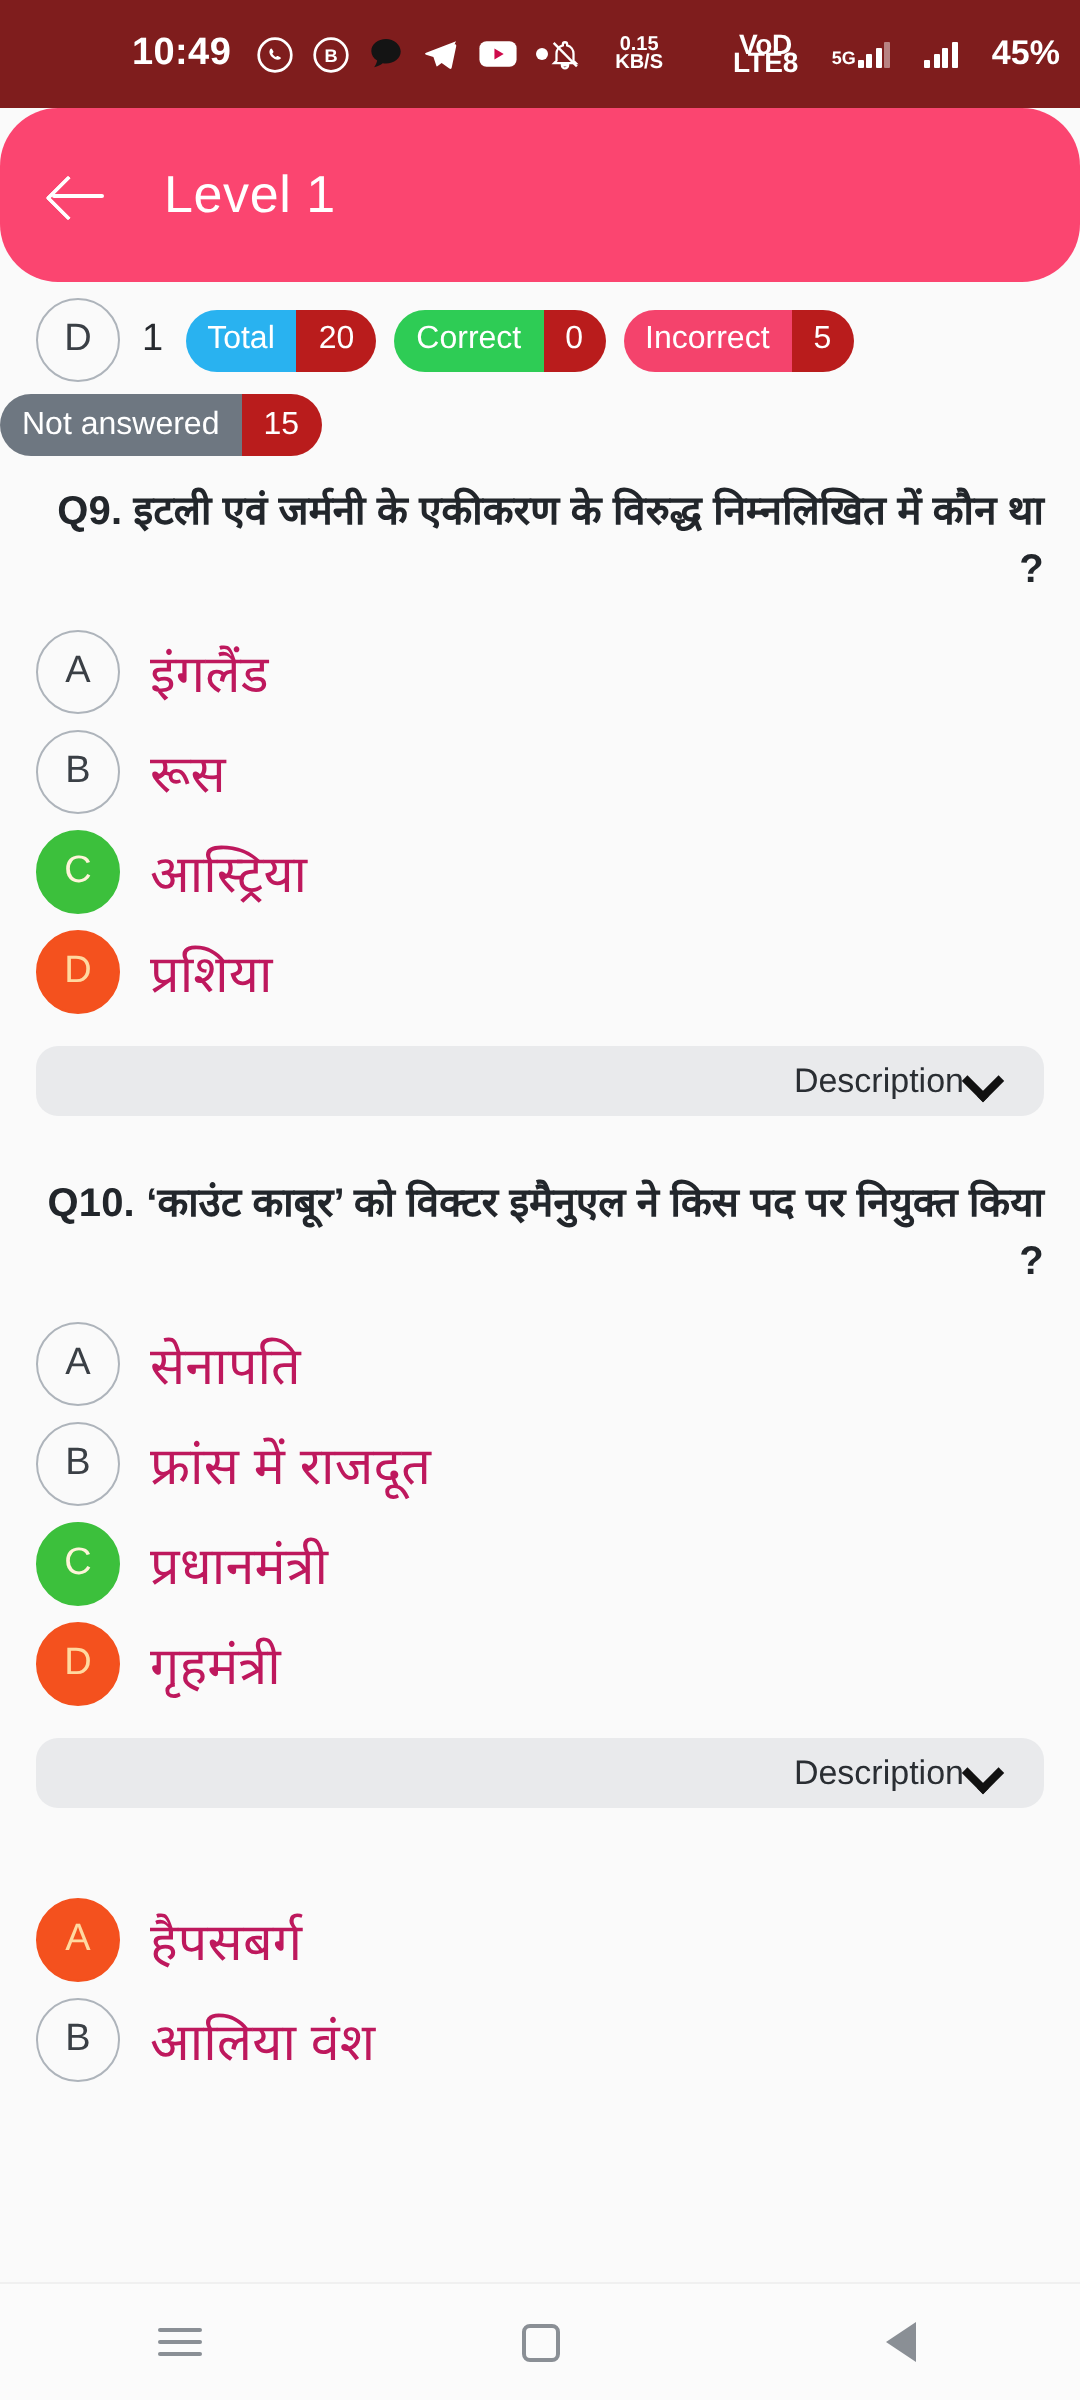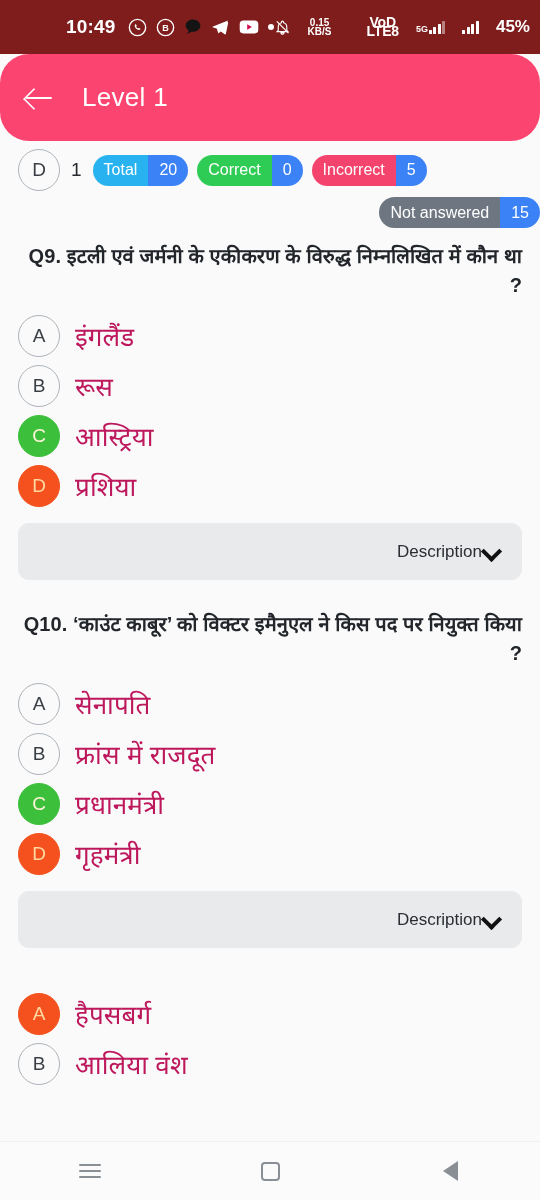--- a/index.html
+++ b/index.html
@@ -69,43 +69,43 @@
     font-size:19px;color:#3A3F45; flex:0 0 auto;
   }
   .stat-index{ font-size:19px; color:#26292E; margin:0 2px 0 2px;}
   .chip{
     display:inline-flex; align-items:stretch; border-radius:16px; overflow:hidden;
     height:31px; font-size:16px;
   }
   .chip .lbl{ display:flex;align-items:center; padding:0 11px; color:#fff;
               font-weight:400;}
   .chip .val{ display:flex;align-items:center; padding:0 11px;
-              background:#3b82f6; color:#fff; font-weight:400;}
-  .stats-row2{ display:flex; justify-content:flex-end; padding:6px 0 0 0; }
+              background:#b91c1c; color:#fff; font-weight:400;}
+  .stats-row2{ display:flex; justify-content:flex-start; padding:6px 0 0 0; }
 
   
   .qblock{ padding:0 18px;text-align:right; }
   .qtext{
     font-size:20px; font-weight:700; color:#22262B; line-height:1.45;
     letter-spacing:.1px;
   }
   .opts{ margin-top:11px; }
   .opt{ display:flex; align-items:center; gap:15px; padding:4px 0; }
   .bubble{
     width:42px;height:42px;border-radius:50%;flex:0 0 auto;
     display:flex;align-items:center;justify-content:center;
     font-size:19px; color:#3A3F45;
     border:1.4px solid #AEB4BB; background:transparent;
   }
   .bubble.correct{ background:#3CC03C; border-color:#3CC03C; color:#FFF4D9; }
   .bubble.wrong{ background:#F4511E; border-color:#F4511E; color:#FFD9A0; }
   .opt-text{ font-size:26px; color:#be185d; letter-spacing:.1px; }
 
   .desc-bar{
-    margin:12px 0 0 0; height:57px; background:#E9EAEC; border-radius:11px;
+    margin:12px 0 0 0; height:35px; background:#E9EAEC; border-radius:11px;
     display:flex; align-items:center; padding:0 22px; cursor:pointer;
   }
   .desc-label{ font-size:17px; color:#2A2E33; flex:1; }
   .chev{ width:18px;height:18px; position:relative; }
   .chev::after{
     content:""; position:absolute; left:2px; top:1px; width:11px;height:11px;
     border-right:4px solid #111; border-bottom:4px solid #111;
     transform:rotate(45deg);
   }
   .q-gap{ height:30px; }

